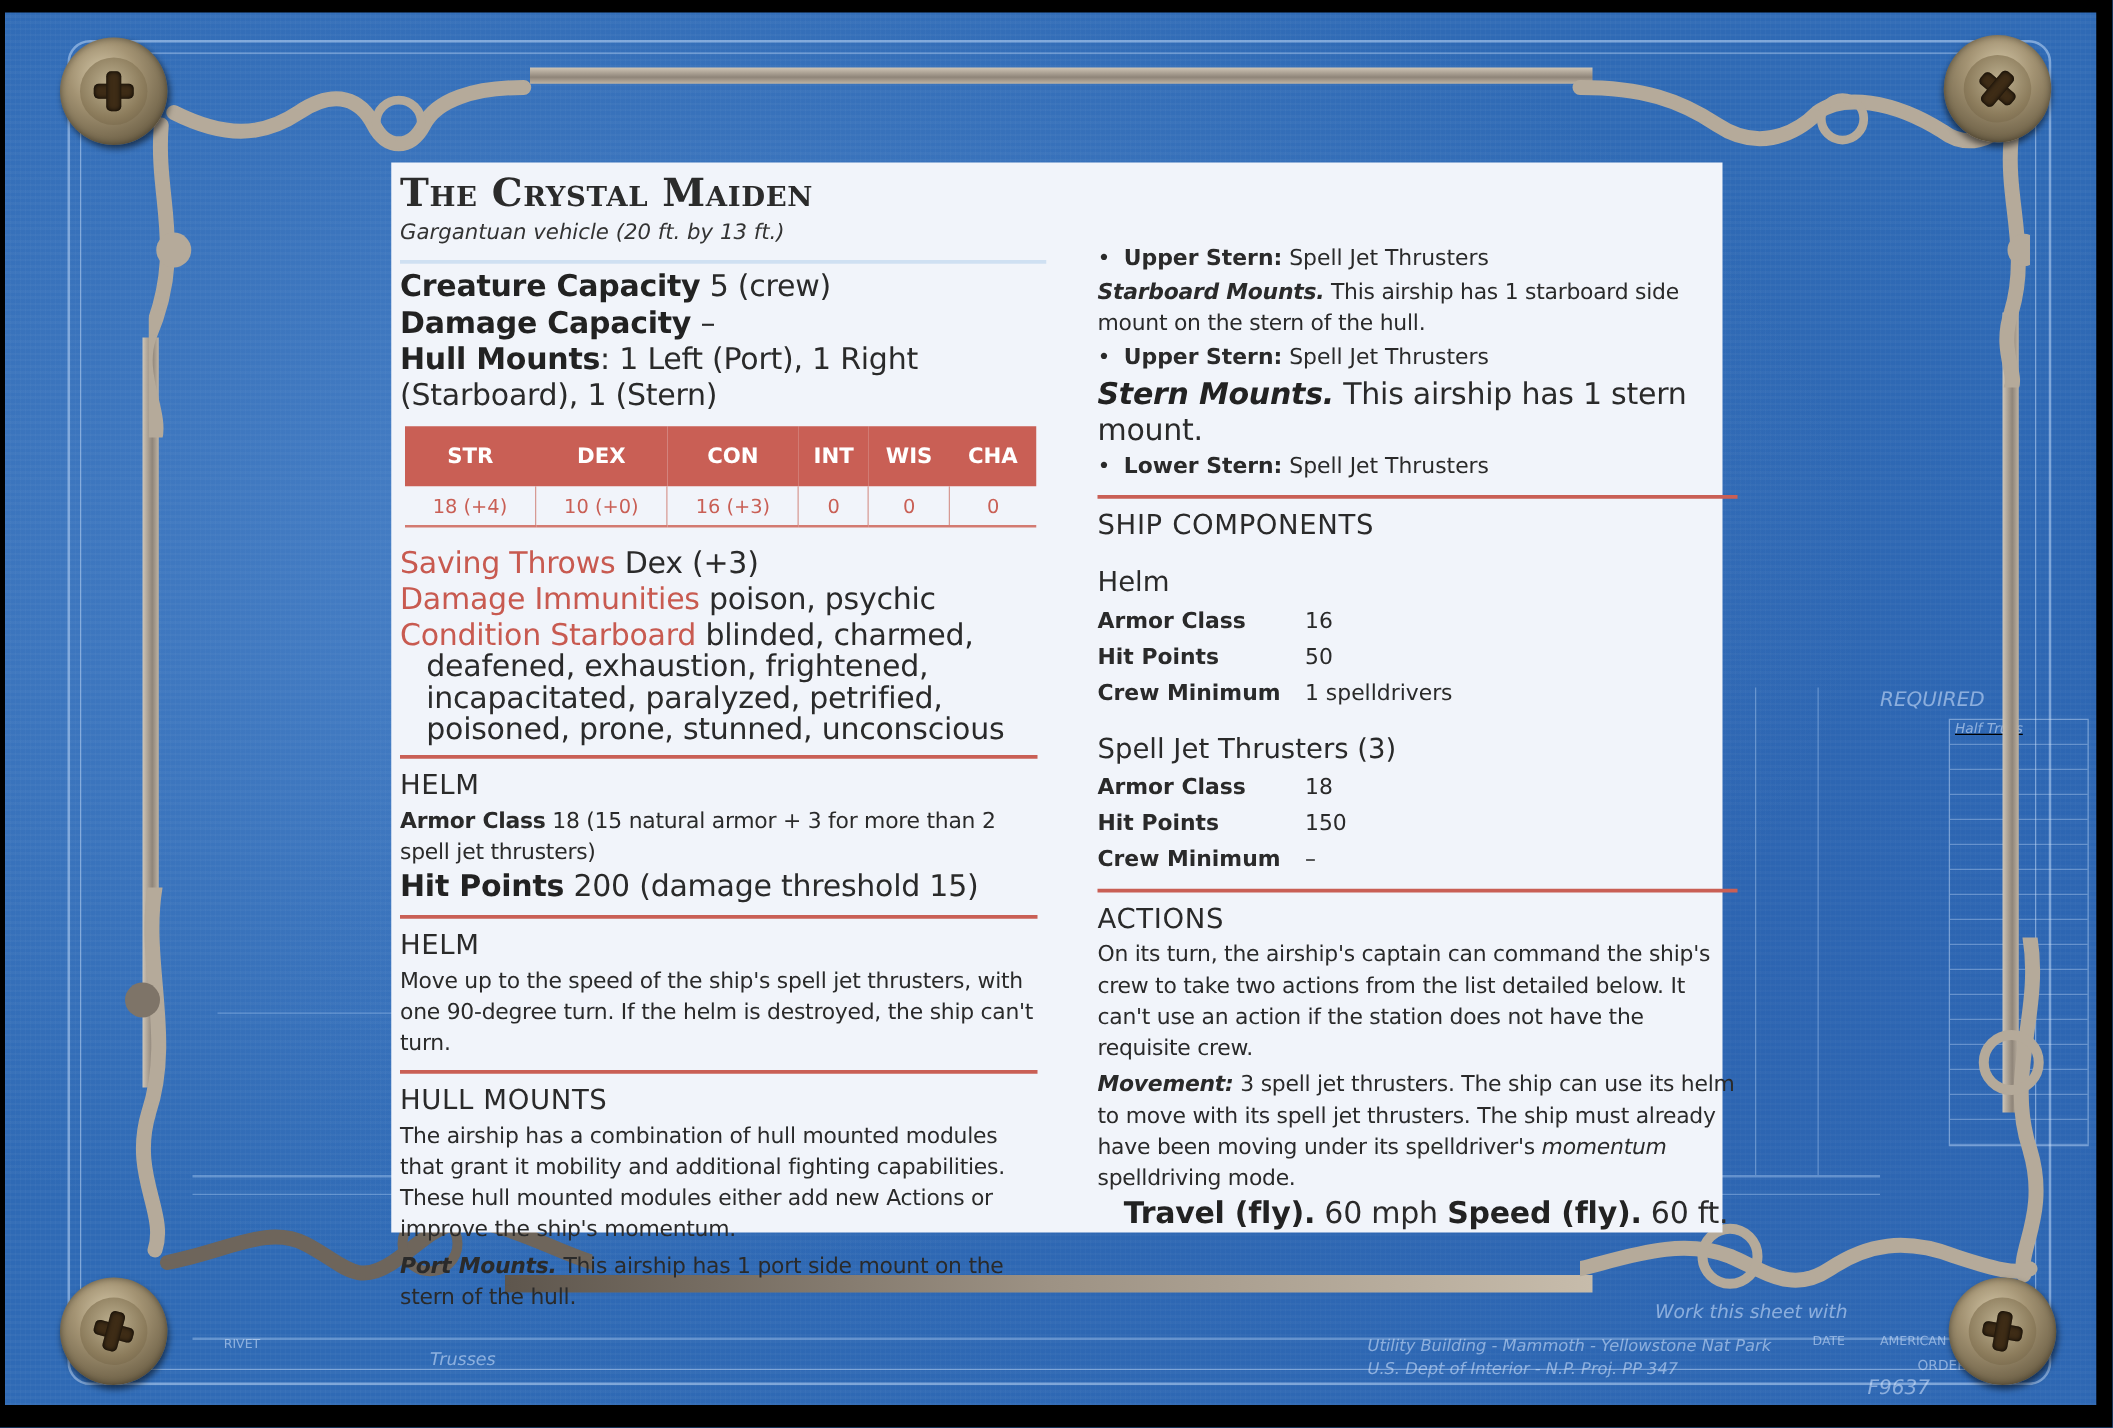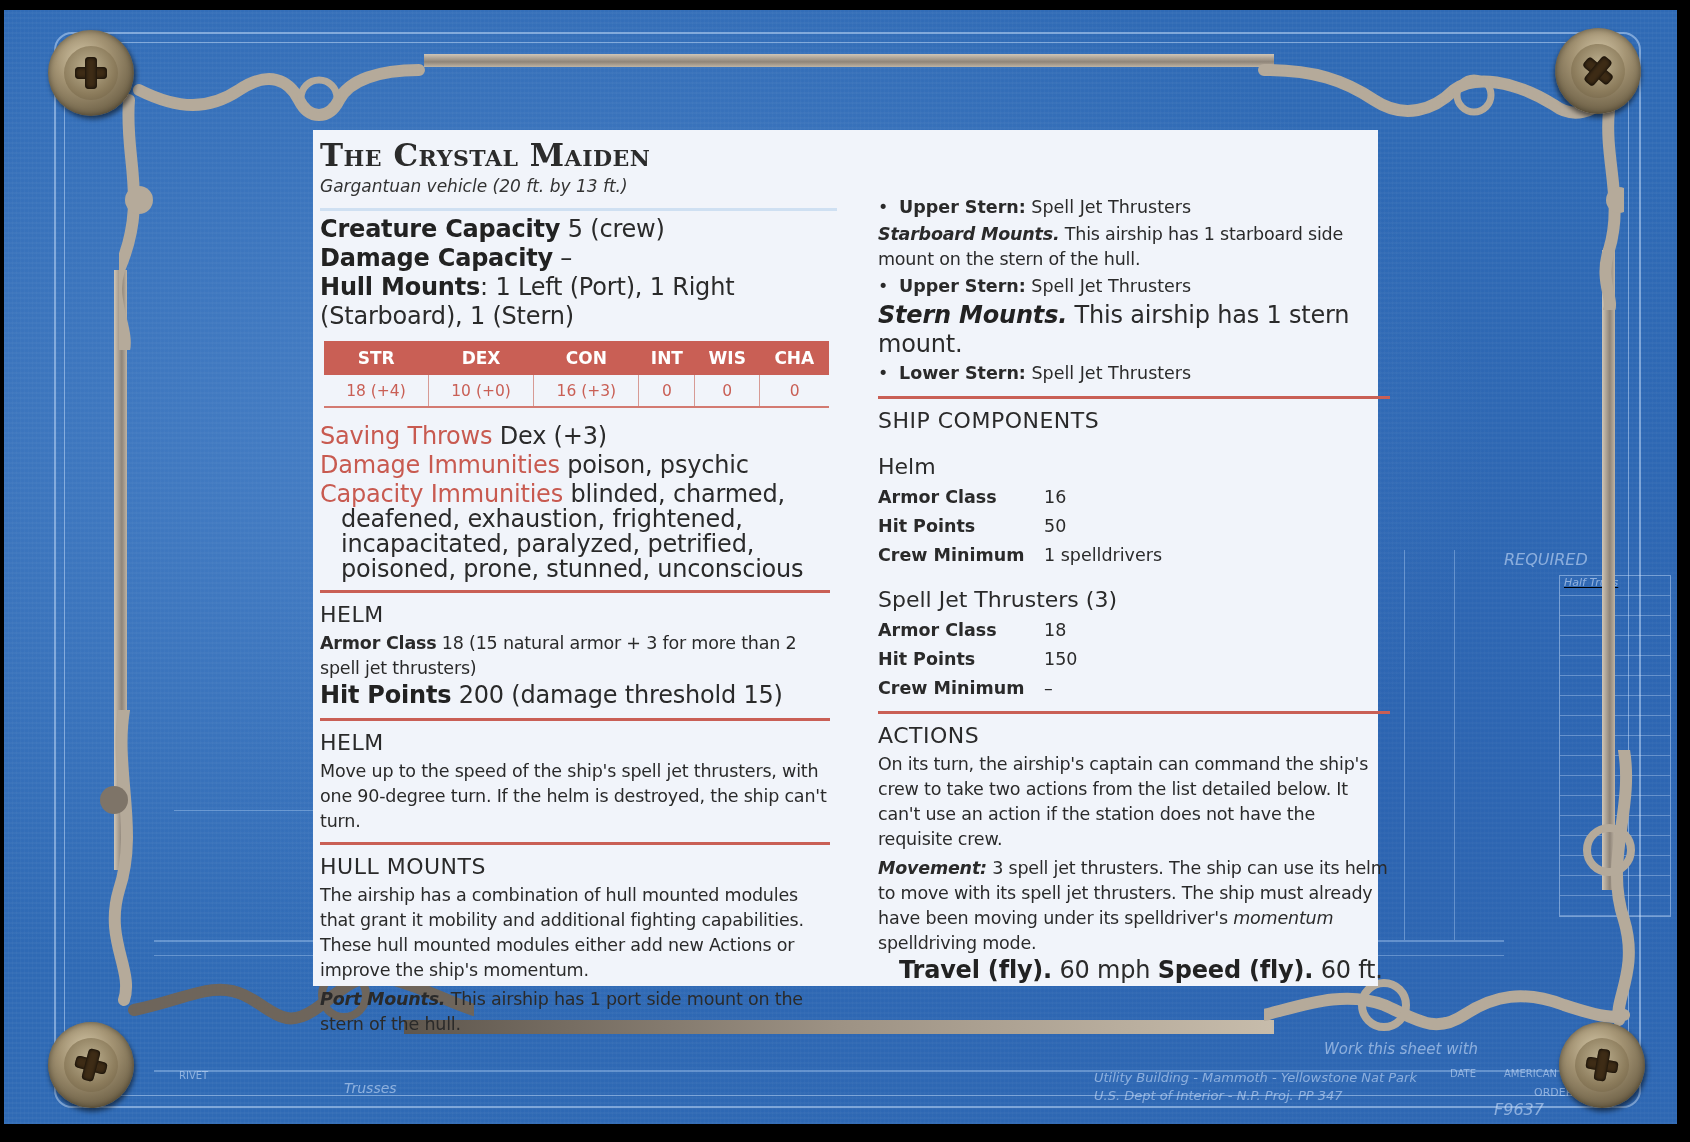--- a/index.html
+++ b/index.html
@@ -62,21 +62,21 @@
   .subtitle { font-style:italic; font-size:17px; color:#333; line-height:24px; }
   .blue-rule { height:3px; background:#cfe0f2; margin-top:10px; width:517px; }
 
   .line { font-size:24px; line-height:29px; color:#2a2a2a; letter-spacing:-0.2px; }
   .line b { color:#222; }
   .red-label { color:#c85a50; font-weight:normal; }
   .hang { padding-left:21px; text-indent:-21px; line-height:25px; margin-top:2px;}
 
   .stats { margin-top:10px; margin-left:4px; width:505px; border-collapse:collapse; }
   .stats th {
-    background:#c95f55; color:#fff; font-weight:bold; font-size:17px; height:34px;
+    background:#c95f55; color:#fff; font-weight:bold; font-size:17px; height:48px;
     padding:0; text-align:center;
   }
   .stats td {
     color:#c95f55; font-size:15.5px; text-align:center; height:31px; padding:0;
     border-right:1px solid #d79a94; border-bottom:2px solid #d37a71;
   }
   .stats td:last-child { border-right:none; }
 
   .red-rule { height:3px; background:#c95f55; margin:8px 0 6px 0; }
   .section-h { font-size:22px; letter-spacing:0.5px; color:#2a2a2a; line-height:32px; margin-top:4px; }
@@ -224,21 +224,21 @@
 
     <div class="line" style="margin-top:14px;">
       <span class="red-label">Saving Throws</span>
       <span>Dex (+3)</span>
     </div>
     <div class="line">
       <span class="red-label">Damage Immunities</span>
       <span>poison, psychic</span>
     </div>
     <div class="line hang">
-      <span class="red-label">Capacity Immunities</span>
+      <span class="red-label">Condition Starboard</span>
       <span>blinded, charmed, deafened, exhaustion, frightened, incapacitated, paralyzed, petrified, poisoned, prone, stunned, unconscious</span>
     </div>
 
     <div class="red-rule"></div>
     <div class="section-h">HELM</div>
     <div class="para">
       <b>Armor Class</b>
       <span>18 (15 natural armor + 3 for more than 2 spell jet thrusters)</span>
     </div>
     <div class="line">

